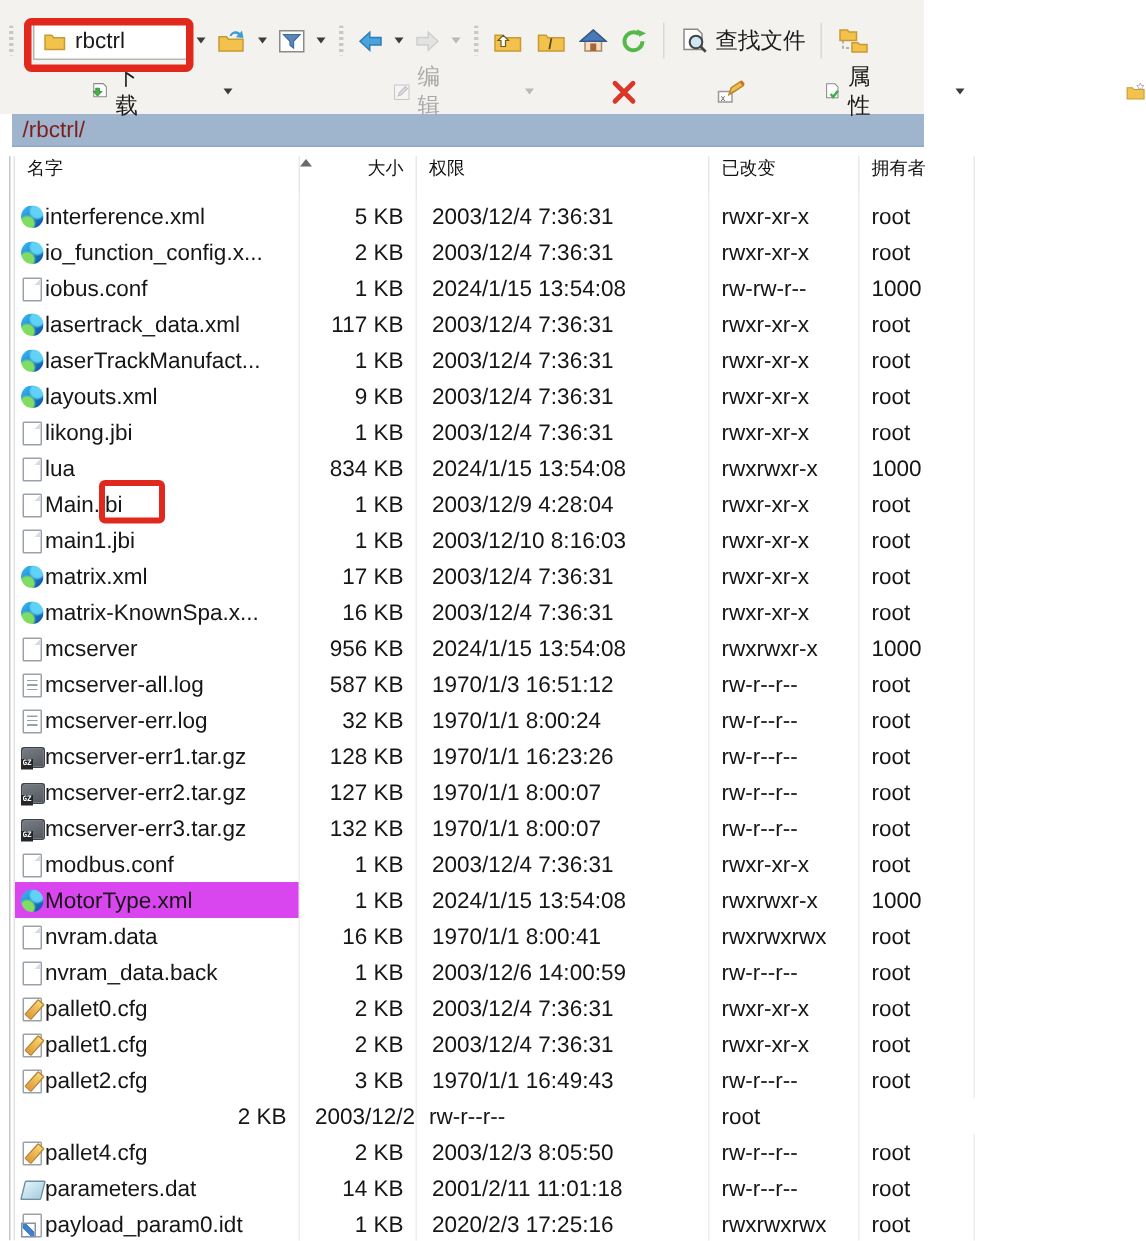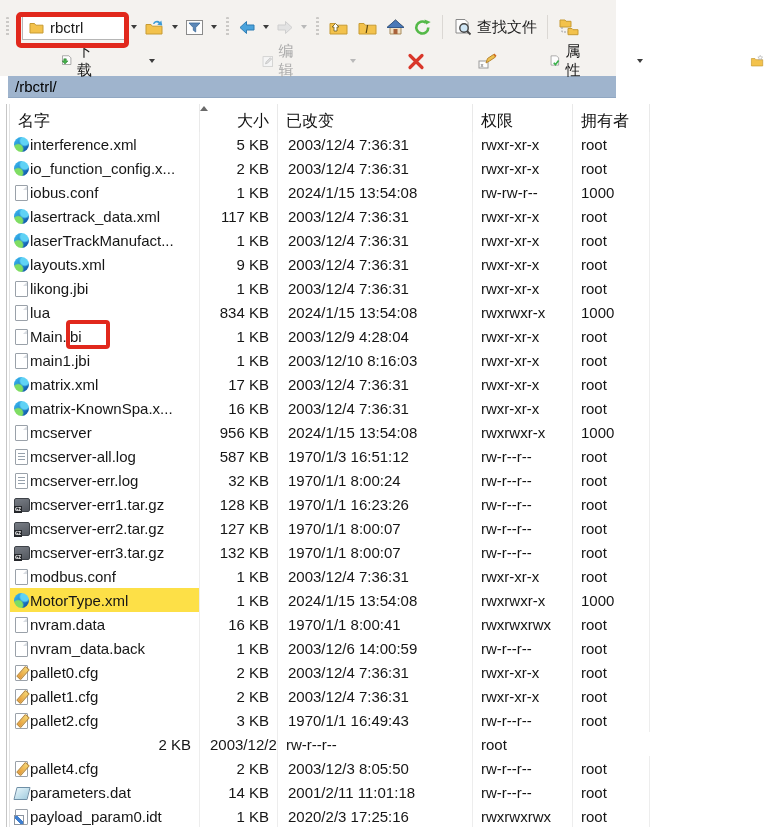--- a/index.html
+++ b/index.html
@@ -25,43 +25,43 @@
     background:#fff; border:1px solid #b6b6b6; padding:0 6px; margin-left:8px; }
   .combo .tlabel { font-size:15px; }
 
   .sqbtn { width:22px; height:22px; border:1px solid #a9a9a9; border-radius:2px;
     background:linear-gradient(#ffffff,#f1f1f1); display:flex; align-items:center;
     justify-content:center; margin:0 3px; }
   .sqbtn.dis { border-color:#c9c9c9; }
 
   
   .pathbar { height:22px; margin-left:8px; background:#9fb4cd; border-bottom:1px solid #90a7c2;
-    display:flex; align-items:center; padding-left:7px; font-size:15px; color:#000000; }
+    display:flex; align-items:center; padding-left:7px; font-size:15px; color:#7f1d1d; }
   .gapbar { height:6px; background:#fff; }
 
   
   .grid { display:grid; grid-template-columns:190px 78px 195px 100px 77px 1fr; }
   .listwrap { position:relative; margin-left:10px; }
   .edge-l1 { position:absolute; left:6px; top:104px; bottom:0; width:1px; background:#c6c6c6; }
   .edge-l2 { position:absolute; left:9px; top:104px; bottom:0; width:1px; background:#e3e3e3; }
 
   .hrow { height:28px; }
-  .hcell { display:flex; align-items:flex-end; font-size:16px; color:#111;
+  .hcell { display:flex; align-items:flex-start; font-size:12px; color:#111;
     border-right:1px solid #e9e9e9; padding-left:8px; position:relative; }
   .hcell.size { justify-content:flex-end; padding-right:8px; }
   .hcell.blank { border-right:none; }
   .sortmark { position:absolute; left:190px; top:2px; width:0; height:0;
     border-left:4px solid transparent; border-right:4px solid transparent;
     border-bottom:5px solid #6a6a6a; z-index:3; }
 
   .row { height:24px; }
   .cell { display:flex; align-items:center; font-size:15px; color:#161616;
     border-right:1px solid #ededed; white-space:nowrap; overflow:hidden; }
   .c-name { padding-left:3px; }
-  .c-name.selected { background:#fde047; }
+  .c-name.selected { background:#d946ef; }
   .c-size { justify-content:flex-end; padding-right:8px; }
   .c-changed { padding-left:10px; }
   .c-perms { padding-left:8px; }
   .c-owner { padding-left:8px; }
   .c-blank { border-right:none; }
 
   
   .fi { position:relative; width:17px; height:17px; flex:0 0 17px; }
   .icon-edge::before { content:""; position:absolute; inset:1px; border-radius:50%;
     background:
@@ -285,24 +285,24 @@
   <div class="listwrap">
     <div class="grid hrow">
       <div class="hcell">
         <span>名字</span>
         <span class="sortmark"></span>
       </div>
       <div class="hcell size">
         <span>大小</span>
       </div>
       <div class="hcell">
-        <span>已改变</span>
+        <span>权限</span>
       </div>
       <div class="hcell">
-        <span>权限</span>
+        <span>已改变</span>
       </div>
       <div class="hcell">
         <span>拥有者</span>
       </div>
       <div class="hcell blank"></div>
     </div>
     <div id="rows">
         <div class="grid row">
     <div class="cell c-name">
       <span class="fi icon-edge"></span>

